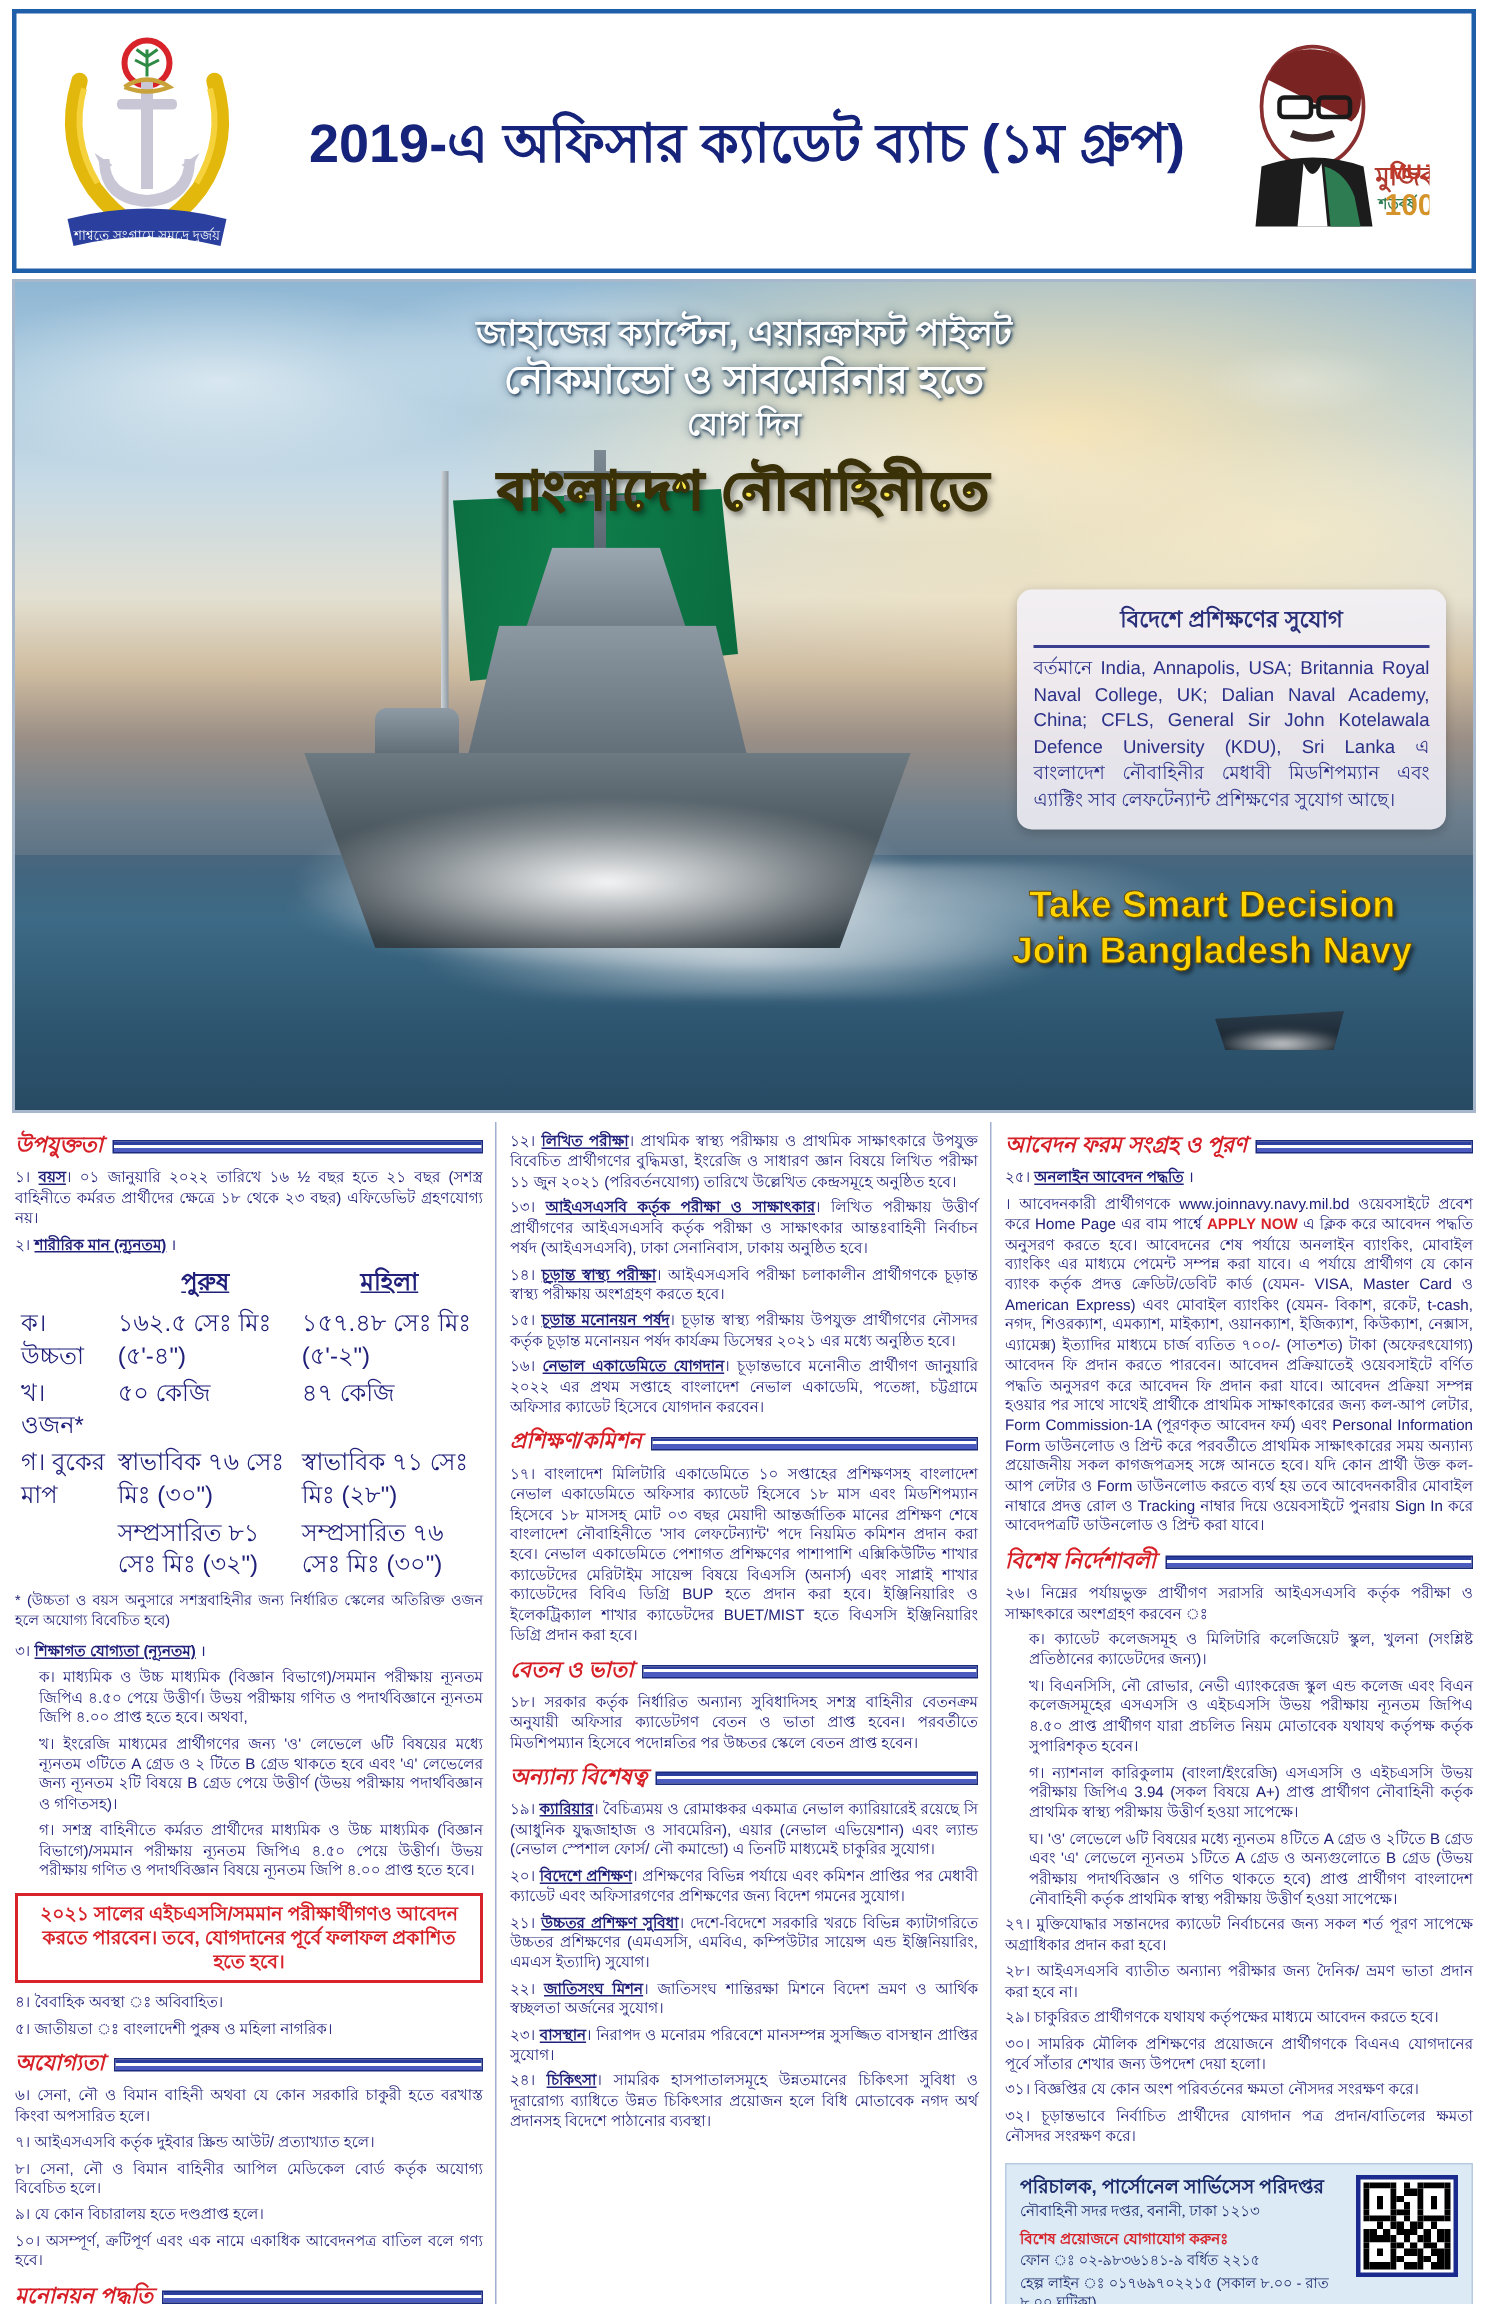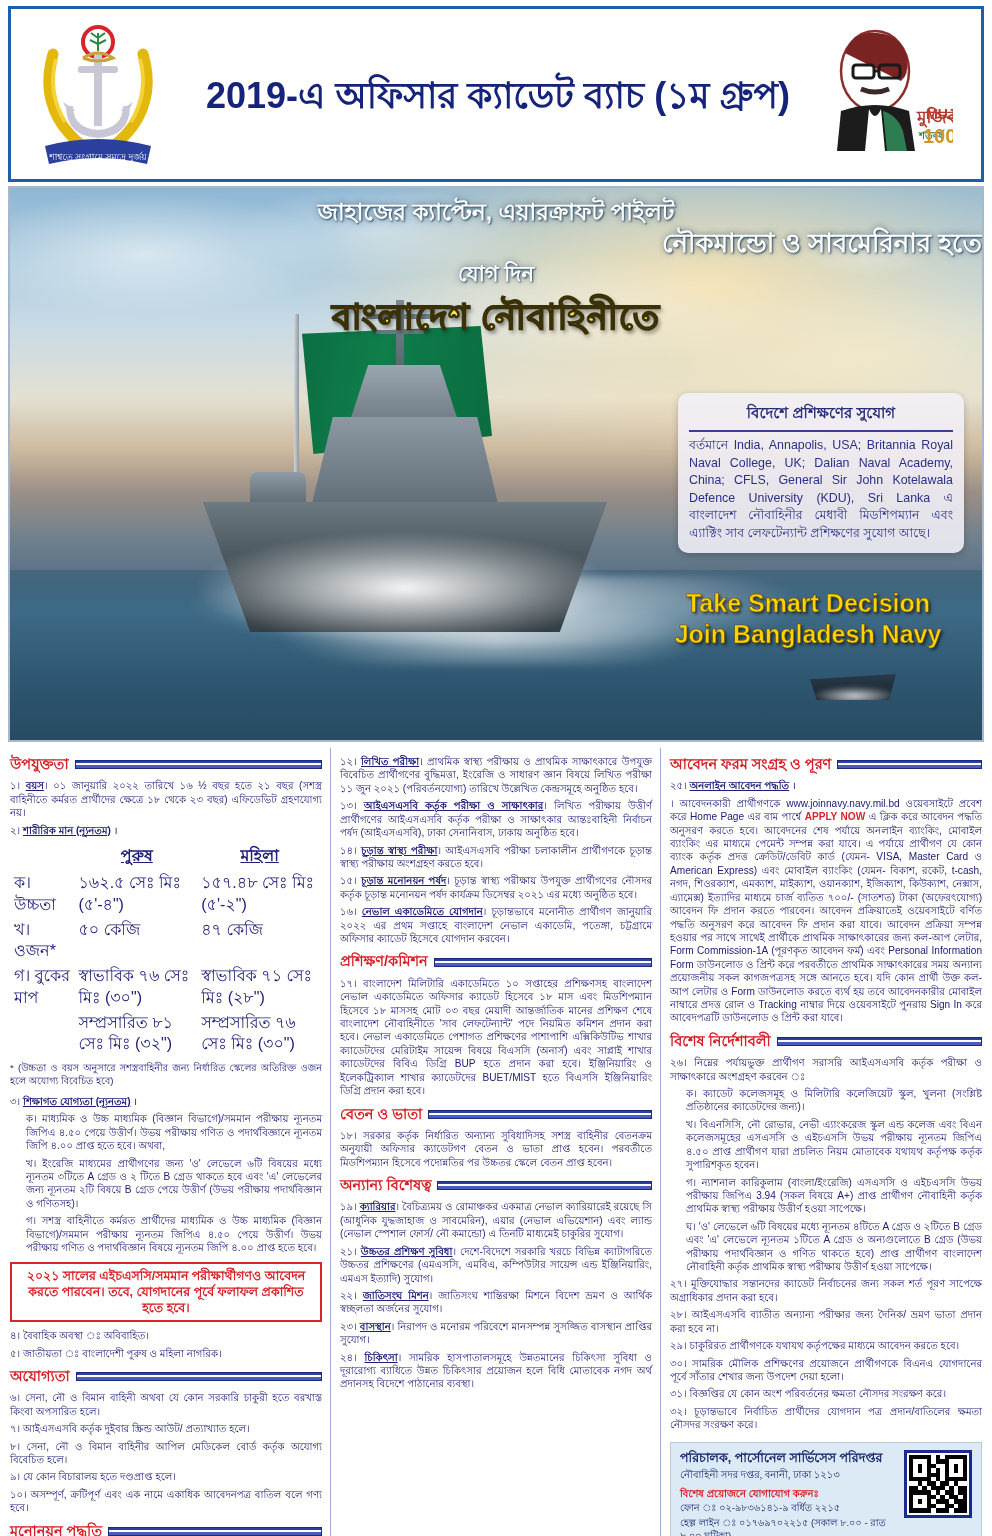--- a/index.html
+++ b/index.html
@@ -139,28 +139,28 @@
     background: linear-gradient(to bottom,#2b3b49,#16222c);
     clip-path: polygon(0% 20%, 100% 0%, 92% 100%, 8% 100%);
   }
   .boat:after{
     content:""; position:absolute; left:-18px; bottom:-8px; width:125px; height:24px;
     background: radial-gradient(ellipse 50% 60% at 50% 50%, rgba(255,255,255,0.8), rgba(255,255,255,0) 70%);
     filter: blur(2px);
   }
 
   .hero-slogan {
-    position:absolute; left:0; right:0; top:10px; text-align:center;
+    position:absolute; left:0; right:0; top:20px; text-align:center;
     z-index: 4;
   }
   .slogan-l1, .slogan-l2, .slogan-l3 {
     font-size: 23px; font-weight:bold; color:#ffffff; line-height:1.28;
     text-shadow: 1px 1px 2px rgba(30,60,90,0.9), 0 0 6px rgba(40,70,100,0.65);
   }
-  .slogan-l2 { font-size:26px;text-align:right; }
+  .slogan-l2 { font-size:26px; }
   .slogan-l3 { font-size:21px; }
   .slogan-big {
     font-size: 35px; font-weight:bold; color:#ffe94a; margin-top:2px;
     -webkit-text-stroke: 1.5px #3b3108;
     text-shadow: 2px 3px 4px rgba(0,0,0,0.55);
     letter-spacing:1px;
   }
 
   .overseas-box {
     position:absolute; right:18px; top:205px; width:286px;
@@ -187,21 +187,21 @@
   .content {
     flex: 1 1 auto; display: flex; gap: 9px;
     margin-top: 6px; padding: 0 2px;
     font-size: 10.1px; line-height: 1.33; color: #20207a;
   }
   .col { flex: 1 1 0; min-width:0; position:relative; }
   .col-1 { border-right: 1px solid #9fb0d0; padding-right: 8px; }
   .col-2 { border-right: 1px solid #9fb0d0; padding-right: 8px; }
 
   .sec-head {
-    display:flex; align-items:center; gap:6px; margin: 7px 0 5px;
+    display:flex; align-items:center; gap:6px; margin: 7px 0 5px; font-style: italic;
   }
   .sec-head .t {
     color:#d61f26; font-size:14.5px; font-weight:bold; white-space:nowrap;
   }
   .sec-head .bar {
     flex:1 1 auto; height:9px;
     background: linear-gradient(to bottom, #2d3f9e 0 2px, #ffffff 2px 4px, #4b5bbf 4px 7px, #1a2a7d 7px 9px);
     border:1px solid #1a2a7d;
   }
   p.item { margin: 4px 0; text-align: justify; }
@@ -448,20 +448,24 @@
       <div class="sec-head">
         <span class="t">অন্যান্য বিশেষত্ব</span>
         <span class="bar"></span>
       </div>
 
       <p class="item">
         <span>১৯।</span>
         <span class="ul">ক্যারিয়ার</span><span>। বৈচিত্র্যময় ও রোমাঞ্চকর একমাত্র নেভাল ক্যারিয়ারেই রয়েছে সি (আধুনিক যুদ্ধজাহাজ ও সাবমেরিন), এয়ার (নেভাল এভিয়েশান) এবং ল্যান্ড (নেভাল স্পেশাল ফোর্স/ নৌ কমান্ডো) এ তিনটি মাধ্যমেই চাকুরির সুযোগ।</span>
       </p>
 
+      <p class="item">
+        <span>২০।</span>
+        <span class="ul">বিদেশে প্রশিক্ষণ</span><span>। প্রশিক্ষণের বিভিন্ন পর্যায়ে এবং কমিশন প্রাপ্তির পর মেধাবী ক্যাডেট এবং অফিসারগণের প্রশিক্ষণের জন্য বিদেশ গমনের সুযোগ।</span>
+      </p>
 
       <p class="item">
         <span>২১।</span>
         <span class="ul">উচ্চতর প্রশিক্ষণ সুবিধা</span><span>। দেশে-বিদেশে সরকারি খরচে বিভিন্ন ক্যাটাগরিতে উচ্চতর প্রশিক্ষণের (এমএসসি, এমবিএ, কম্পিউটার সায়েন্স এন্ড ইঞ্জিনিয়ারিং, এমএস ইত্যাদি) সুযোগ।</span>
       </p>
 
       <p class="item">
         <span>২২।</span>
         <span class="ul">জাতিসংঘ মিশন</span><span>। জাতিসংঘ শান্তিরক্ষা মিশনে বিদেশ ভ্রমণ ও আর্থিক স্বচ্ছলতা অর্জনের সুযোগ।</span>
       </p>

